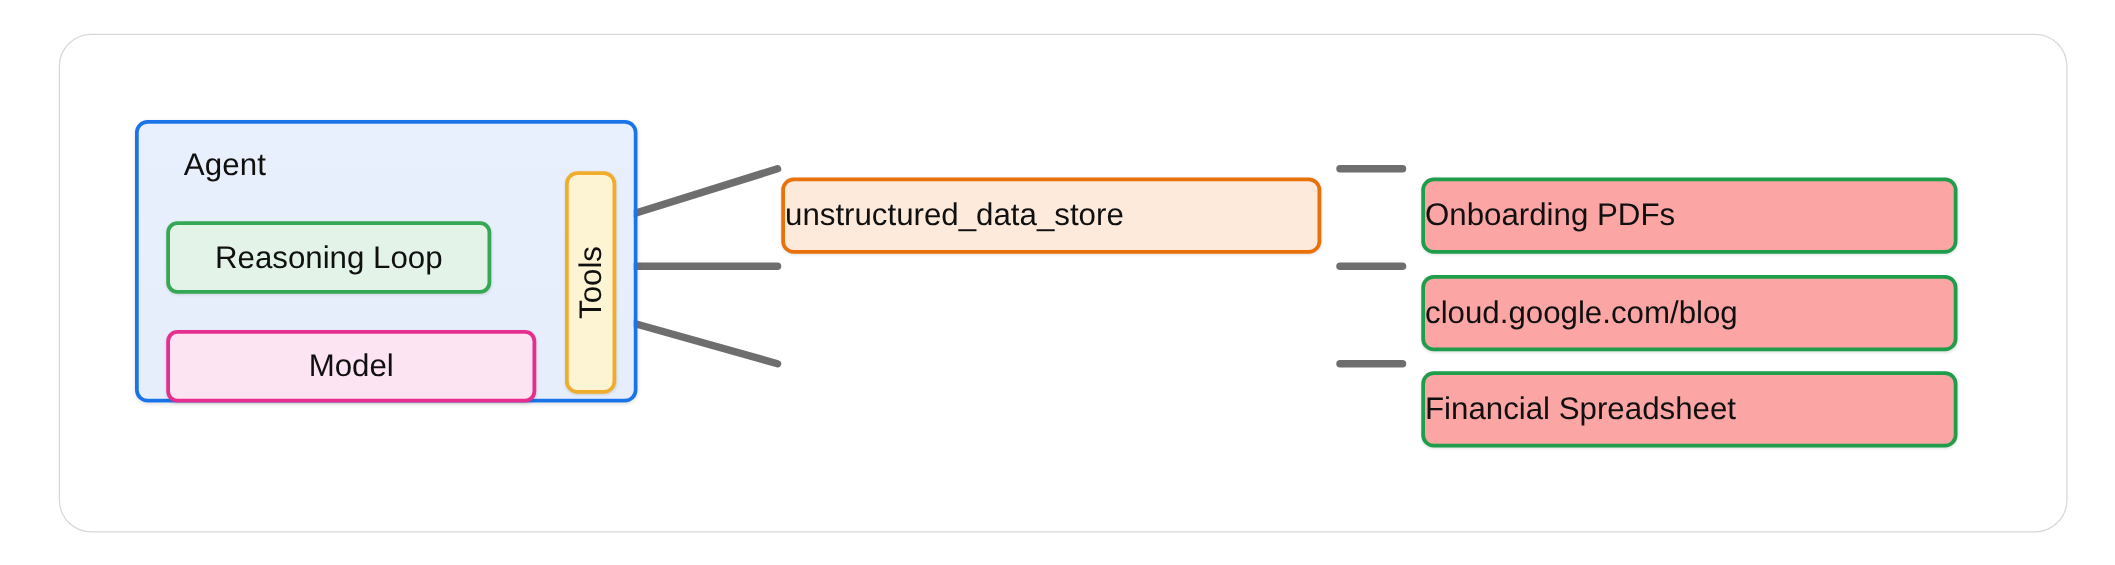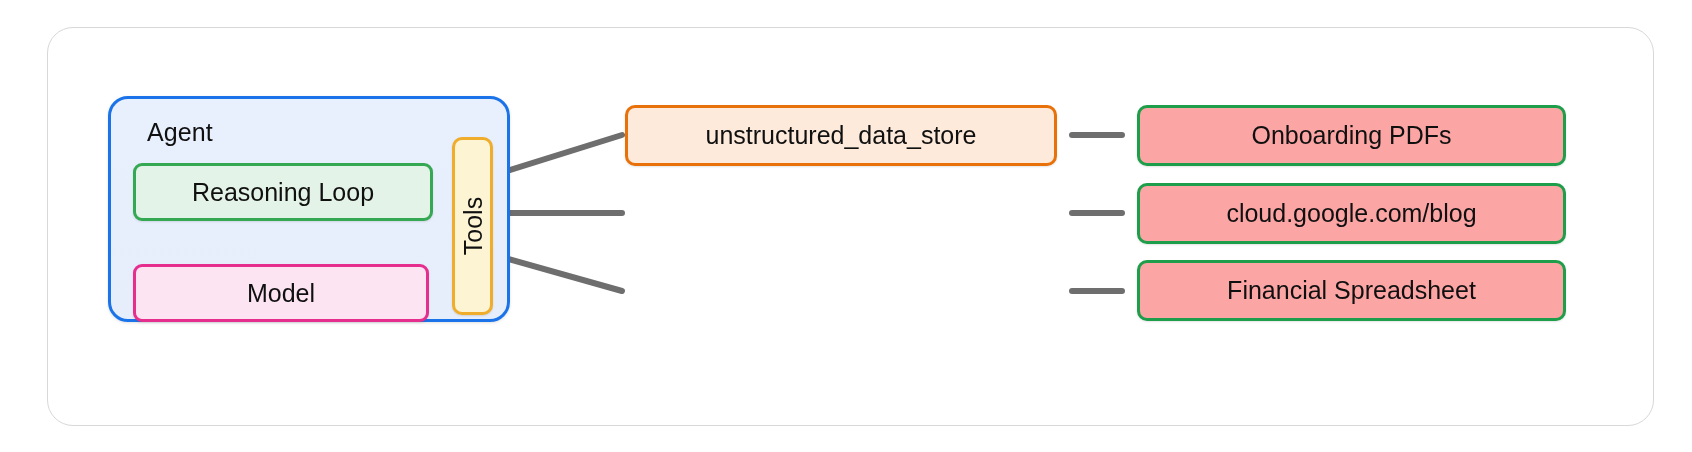--- a/index.html
+++ b/index.html
@@ -33,21 +33,21 @@
 
   
   .agent-box {
     position: absolute;
     left: 108px;
     top: 96px;
     width: 402px;
     height: 226px;
     box-sizing: border-box;
     border: 3px solid #1a73e8;
-    border-radius: 20px;
+    border-radius: 10px;
     background: linear-gradient(180deg, #e9f0fd 0%, #e6edfb 100%);
     box-shadow: 0 1px 3px rgba(60,64,67,0.16);
     padding-left: 28px;
   }
   .agent-title {
     position: absolute;
     left: 36px;
     top: 19px;
     font-size: 25px;
     color: #101010;
@@ -62,22 +62,22 @@
     display: flex;
     align-items: center;
     justify-content: center;
     font-size: 25px;
     color: #101010;
     white-space: nowrap;
     box-shadow: 0 1px 2px rgba(60,64,67,0.14);
   }
   .chip-reasoning {
     left: 22px;
-    top: 64px;
-    width: 300px;
+    top: 78px;
+    width: 260px;
     height: 58px;
     border: 3px solid #34a853;
     background: #e4f3e7;
   }
   .chip-model {
     left: 22px;
     top: 165px;
     width: 296px;
     height: 58px;
     border: 3px solid #e52e8d;
@@ -107,25 +107,26 @@
     white-space: nowrap;
   }
 
   
   .row-box {
     position: absolute;
     box-sizing: border-box;
     border-radius: 10px;
     display: flex;
     align-items: center;
-    justify-content: center;
+    justify-content: flex-start;
     font-size: 25px;
     color: #101010;
     white-space: nowrap;
     box-shadow: 0 1px 2px rgba(60,64,67,0.14);
+    margin-top: 37px;
   }
   .store-box {
     left: 625px;
     width: 432px;
     height: 61px;
     border: 3px solid #e8710a;
     background: #fdeadb;
   }
   .source-box {
     left: 1137px;

